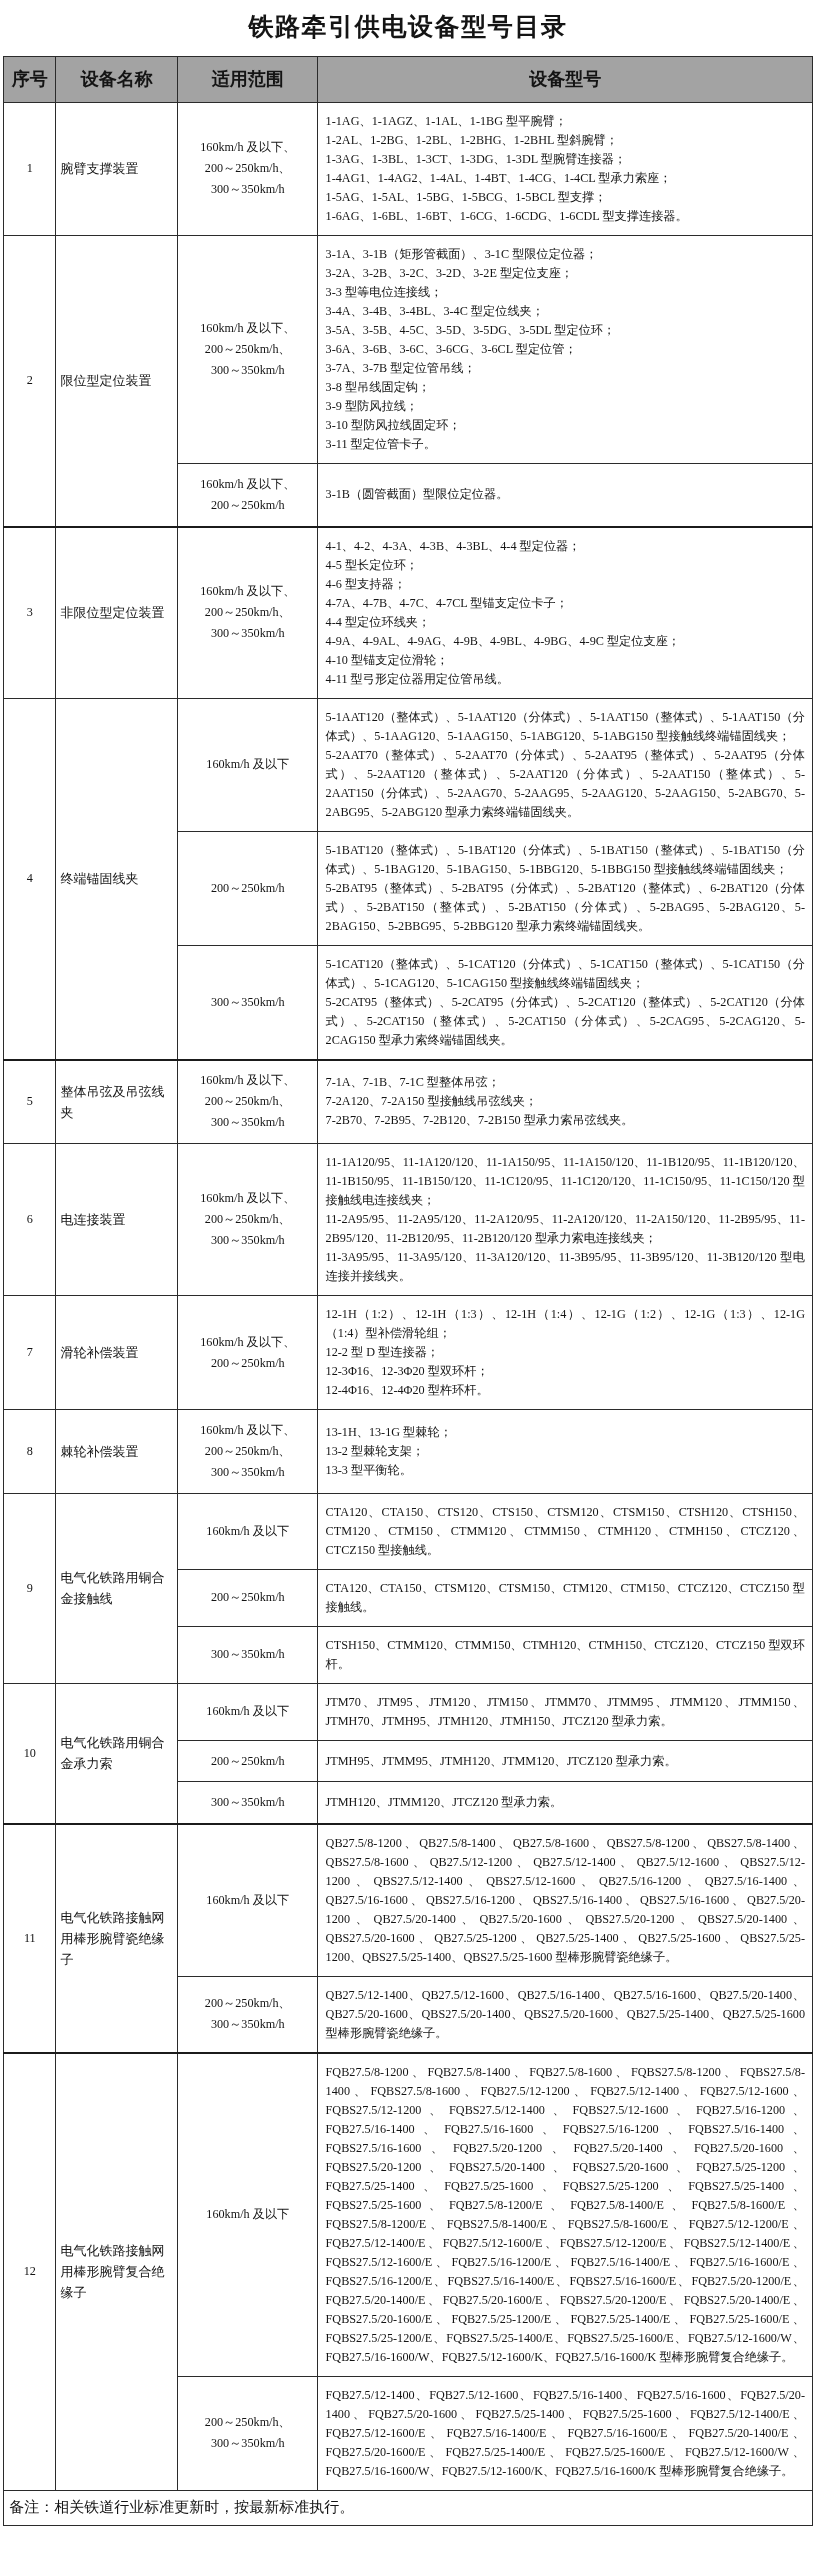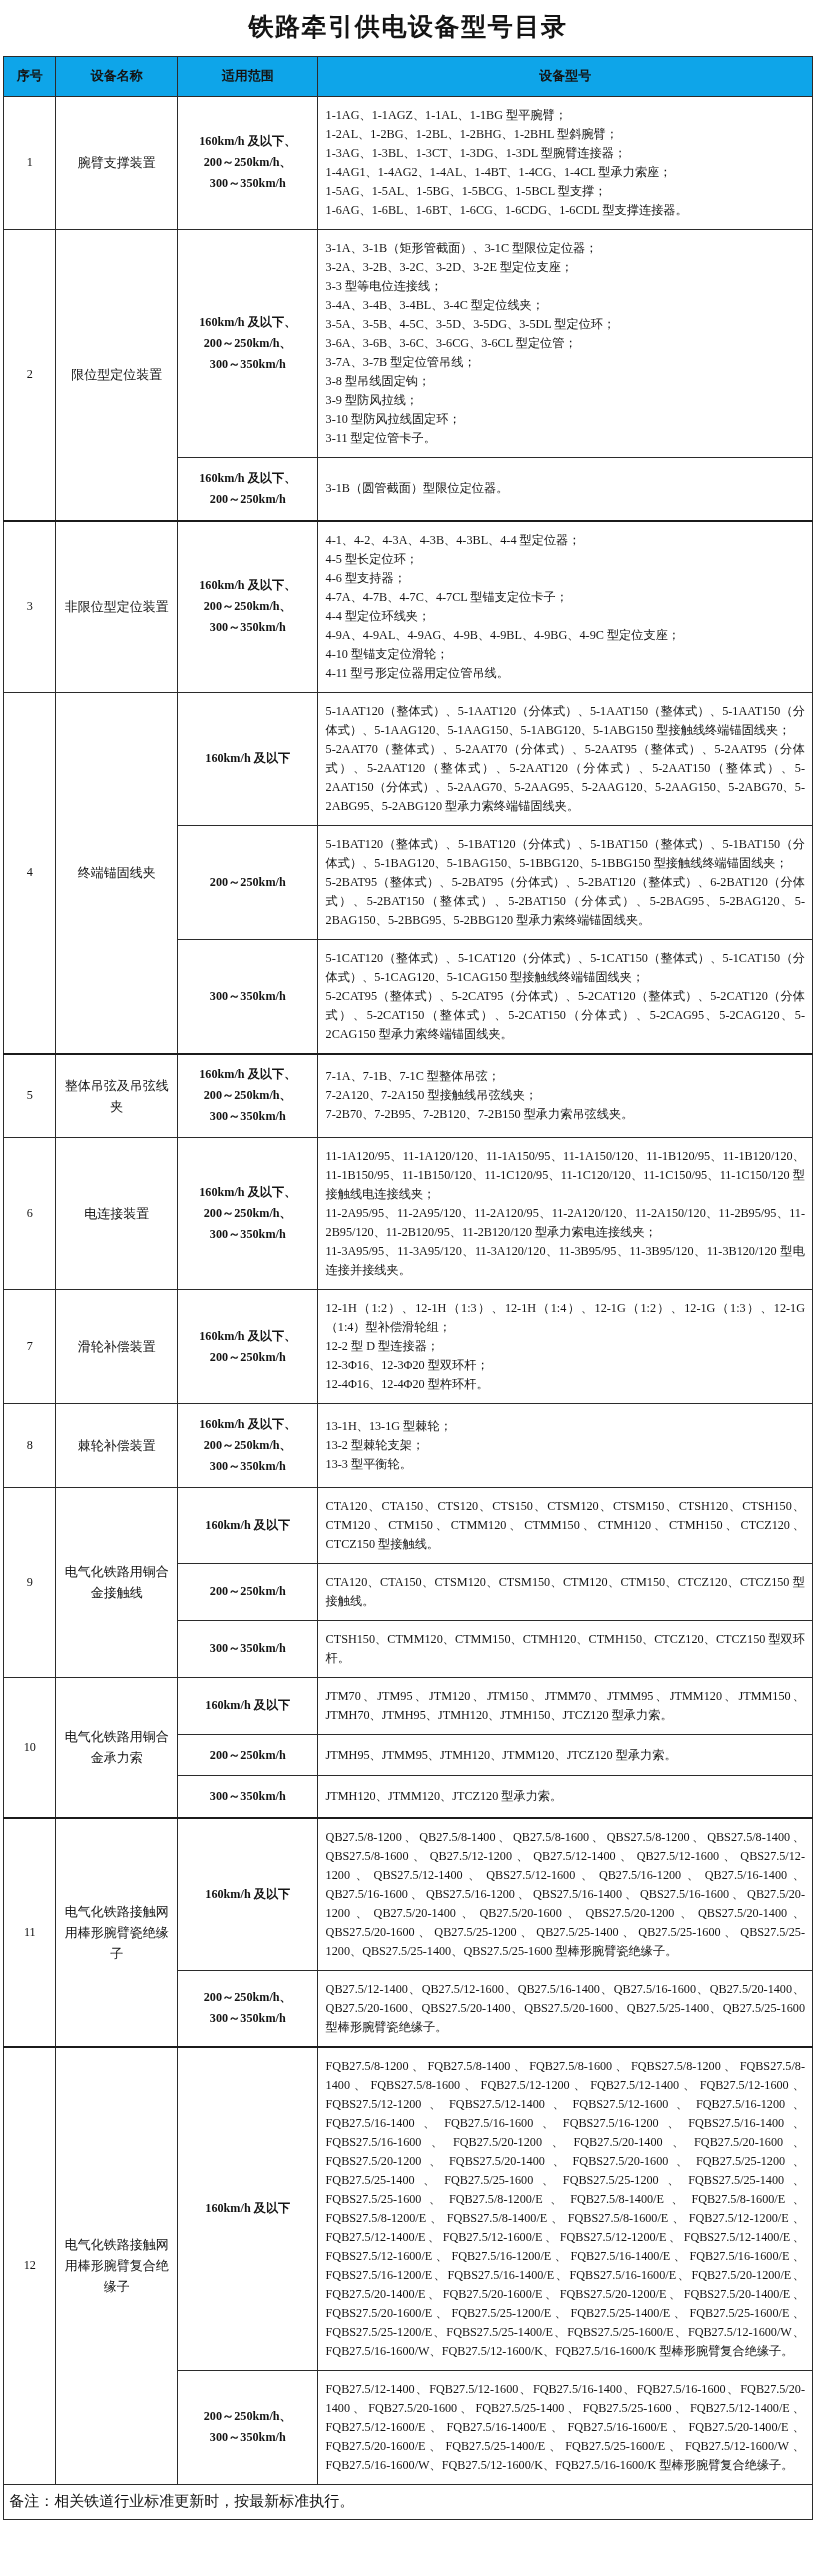--- a/index.html
+++ b/index.html
@@ -22,46 +22,45 @@
     width:810px;
     margin:0 3.3px 4.9px 3.3px;
     border:1.6px solid #1b1b1b;
   }
   col.c-no{width:52px;}
   col.c-name{width:122px;}
   col.c-scope{width:140px;}
   col.c-model{width:495px;}
   th,td{border:0.8px solid #2b2b2b;}
   thead th{
-    font-size:13px;
+    font-size:18px;
     font-weight:bold;
     padding:10.6px 3.3px;
     text-align:center;
-    background:#0ea5e9;
+    background:#a3a3a3;
   }
   td.cell-no{
     text-align:center;
     vertical-align:middle;
     font-size:12.2px;
   }
   td.cell-name{
-    text-align:center;
+    text-align:left;
     vertical-align:middle;
     font-size:13px;
     padding:4.9px 4.1px;
     line-height:21px;
   }
   td.cell-scope{
     text-align:center;
     vertical-align:middle;
     font-size:12.2px;
     line-height:21px;
     padding:9.8px 4.1px;
     white-space:pre-line;
-    font-weight:bold;
   }
   td.cell-model{
     vertical-align:middle;
     font-size:12.2px;
     line-height:19px;
     padding:9px 7.3px;
   }
   .model-line{
     text-align:justify;
   }

